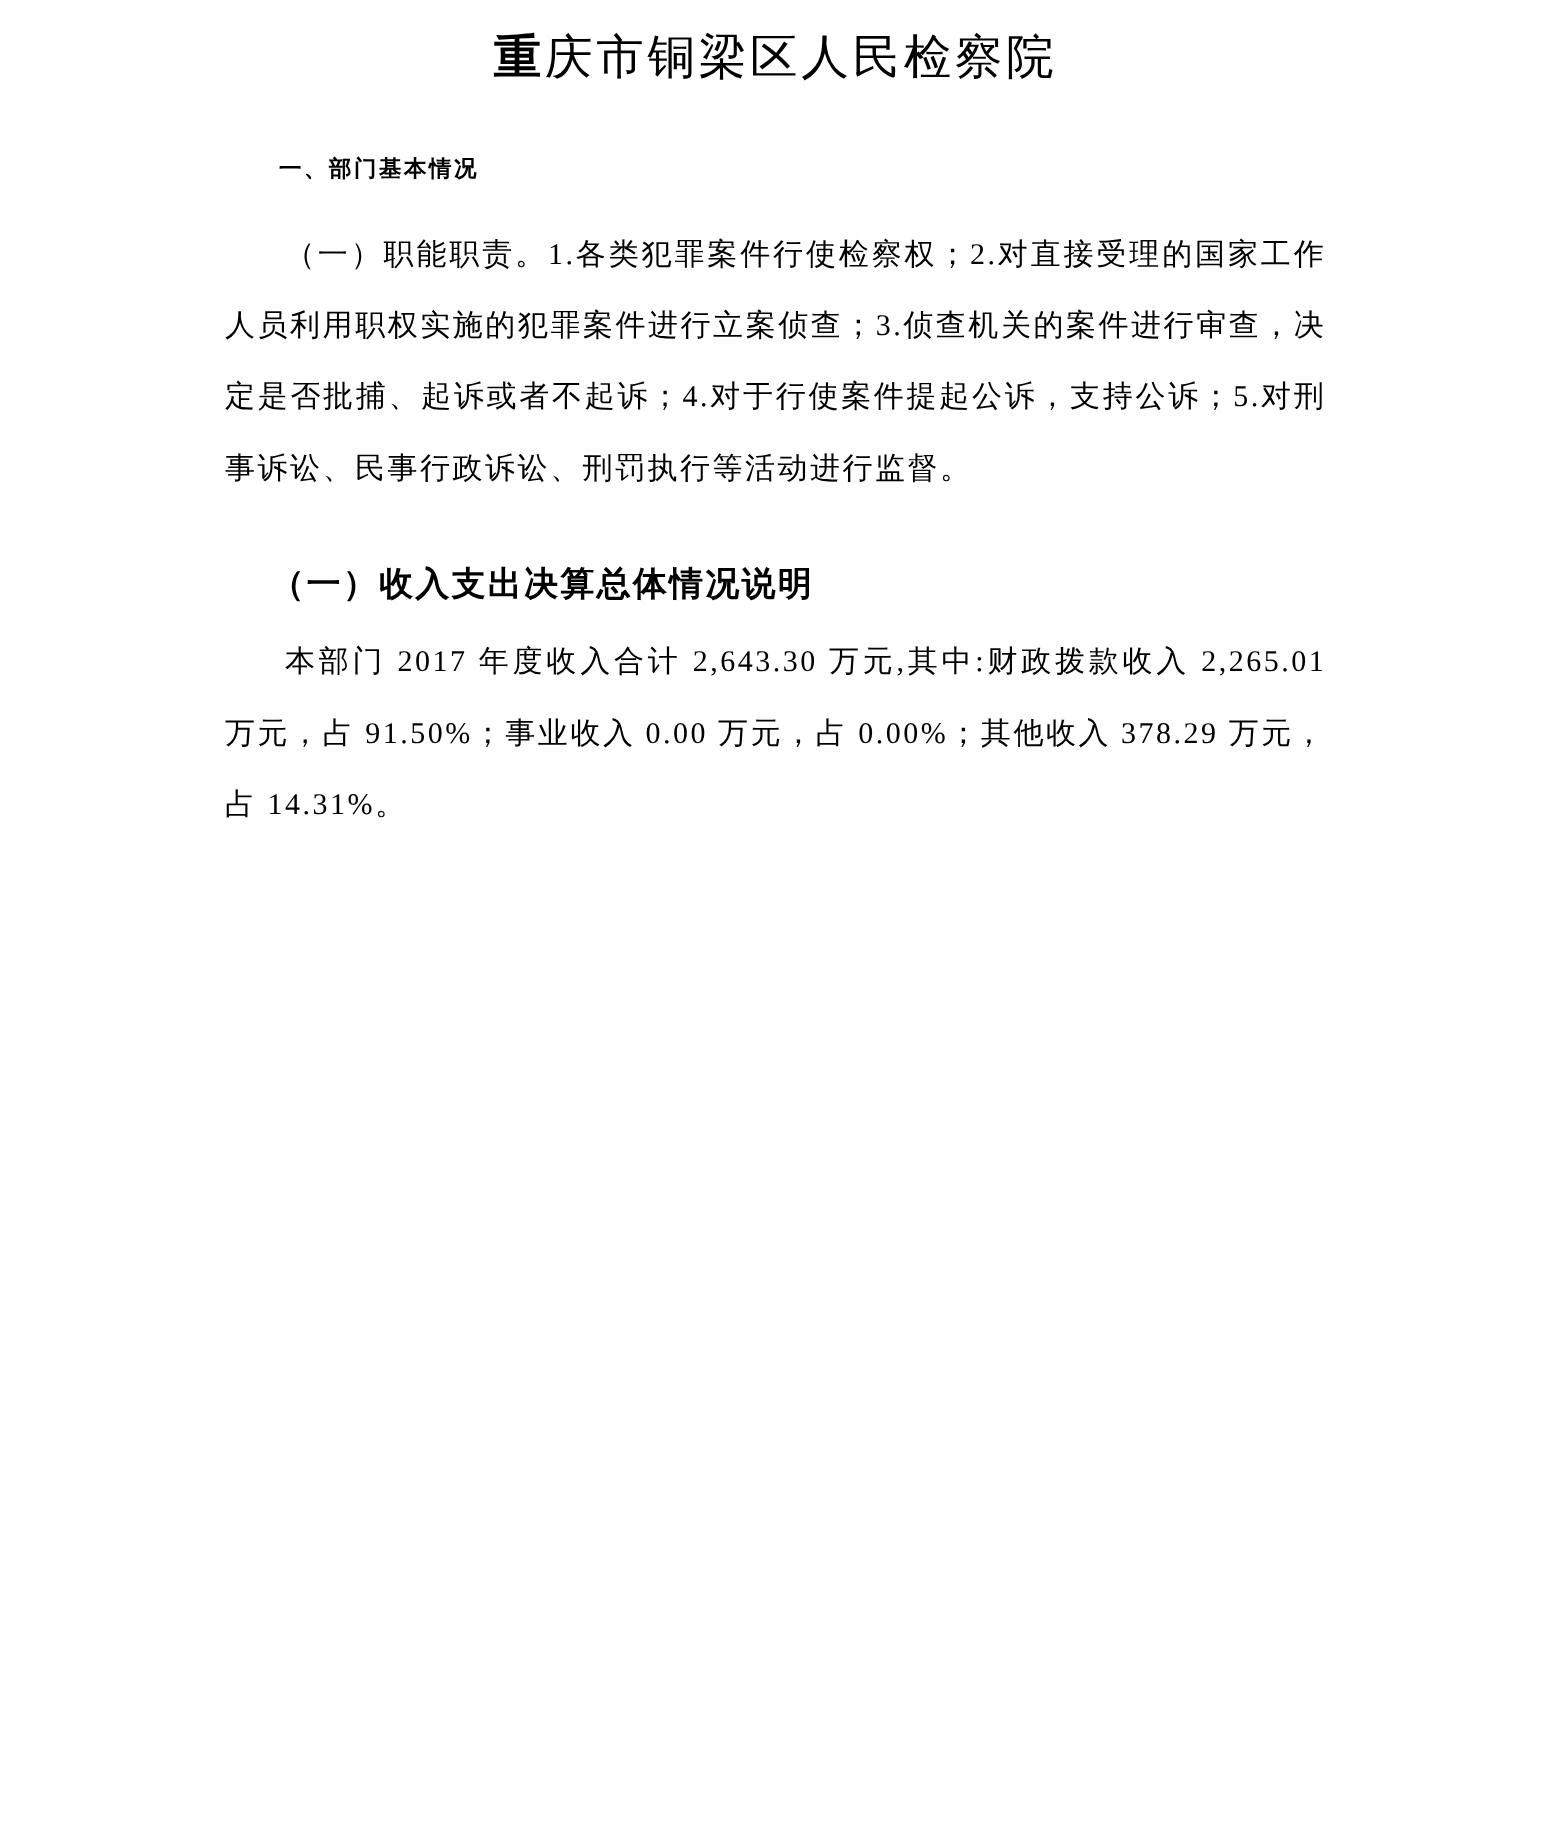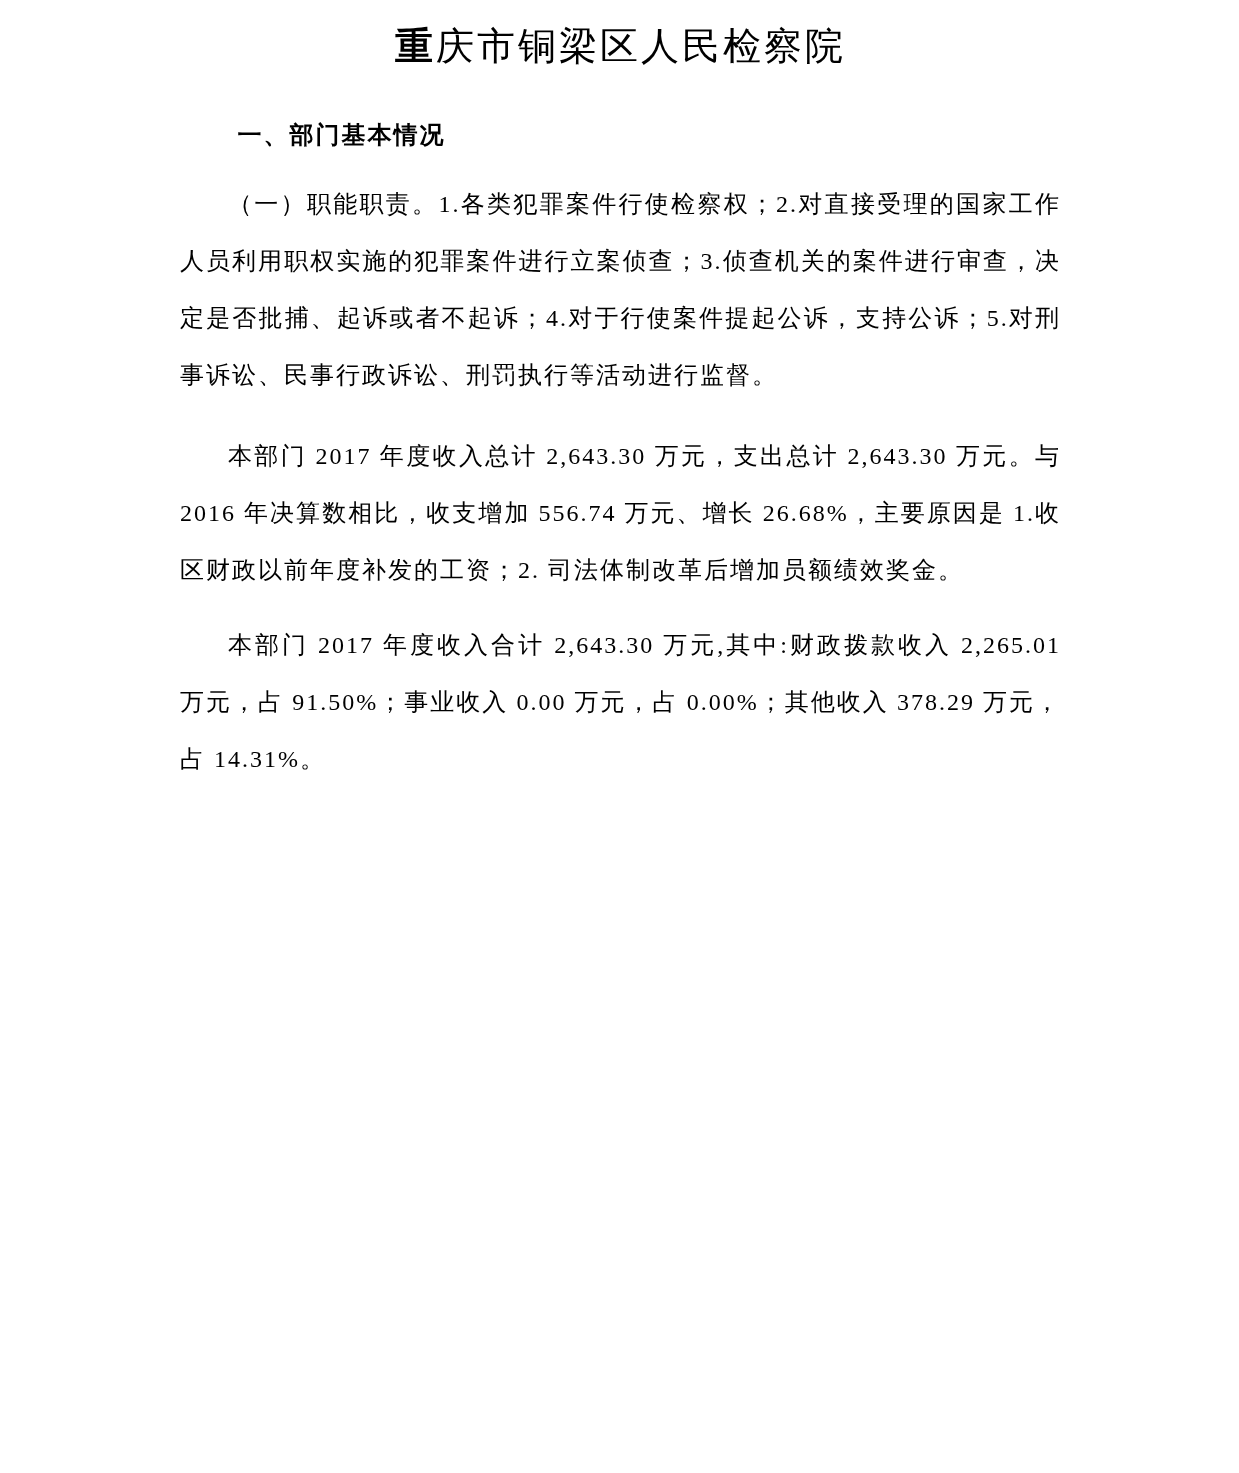--- a/index.html
+++ b/index.html
@@ -26,21 +26,21 @@
     font-weight: 400;
     letter-spacing: 3px;
     line-height: 44px;
   }
   .doc-title.first { margin-top: 10px; }
   .doc-title.second { margin-top: 36px; }
   .doc-title .seg-bold { font-weight: 700; }
   
   .h-section {
     font-family: "Liberation Sans", "DejaVu Sans", sans-serif;
-    font-size: 24px;
+    font-size: 18px;
     font-weight: 700;
     letter-spacing: 2px;
     line-height: 34px;
     margin-top: 50px;
     text-indent: 2.4em;
   }
   .h-subsection {
     font-family: "Liberation Sans", "DejaVu Sans", sans-serif;
     font-size: 27px;
     font-weight: 700;
@@ -67,18 +67,18 @@
 
   <h1 class="doc-title first"><span class="seg-bold">重</span><span>庆市铜梁区人民检察院</span></h1>
 
 
   <h2 class="h-section">一、部门基本情况</h2>
 
   <p class="para">（一）职能职责。1.各类犯罪案件行使检察权；2.对直接受理的国家工作人员利用职权实施的犯罪案件进行立案侦查；3.侦查机关的案件进行审查，决定是否批捕、起诉或者不起诉；4.对于行使案件提起公诉，支持公诉；5.对刑事诉讼、民事行政诉讼、刑罚执行等活动进行监督。</p>
 
 
 
+  <h3 class="h-subsection">（一）收入支出决算总体情况说明</h3>
 
-  <p class="para">本部门 2017 年度收入总计 2,643.30 万元，支出总计 2,643.30 万元。与 2016 年决算数相比，收支增加 556.74 万元、增长 26.68%，主要原因是 1.收区财政以前年度补发的工资；2. 司法体制改革后增加员额绩效奖金。</p>
 
   <p class="para tight">本部门 2017 年度收入合计 2,643.30 万元,其中:财政拨款收入 2,265.01 万元，占 91.50%；事业收入 0.00 万元，占 0.00%；其他收入 378.29 万元，占 14.31%。</p>
 
 </div>
 
 </body></html>

